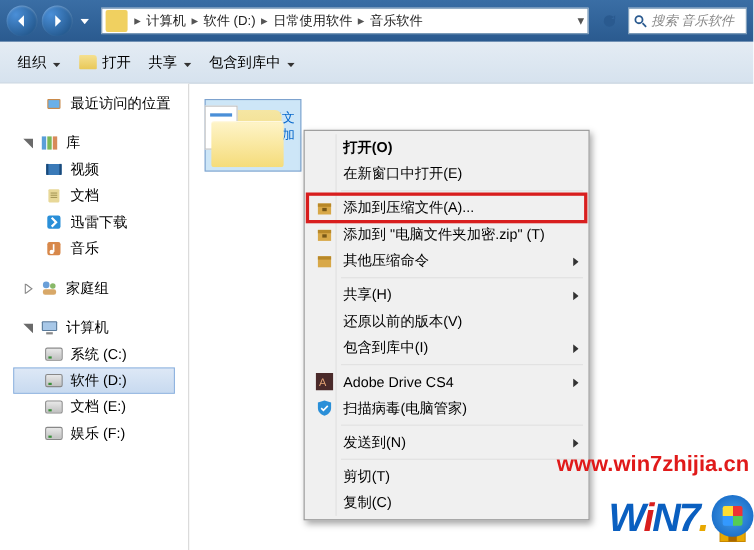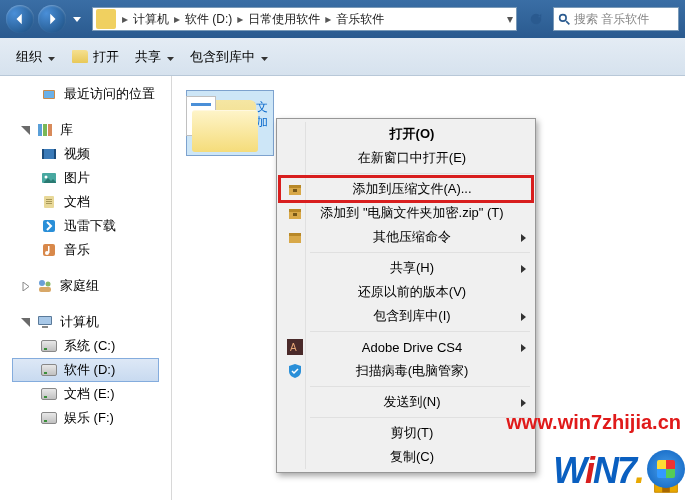--- a/index.html
+++ b/index.html
@@ -10,21 +10,21 @@
 .nav-btn { width: 28px; height: 28px; border-radius: 50%; background: radial-gradient(circle at 30% 30%, #4a8fd8, #1a4a7a); display: flex; align-items: center; justify-content: center; cursor: pointer; box-shadow: inset 0 1px 2px rgba(255,255,255,.3); }
 .nav-btn svg { width: 14px; height: 14px; fill: #fff; }
 .nav-drop { width: 14px; height: 28px; display: flex; align-items: center; justify-content: center; cursor: pointer; }
 .nav-drop svg { width: 8px; height: 5px; fill: #fff; }
 .addr-bar { flex: 1; height: 24px; background: #fff; border: 1px solid #7a9ab8; display: flex; align-items: center; margin: 0 4px; font-size: 12px; color: #222; }
 .addr-icon { width: 20px; height: 20px; margin: 0 3px; background: #f0d060; border-radius: 2px; }
 .crumb { padding: 0 2px; cursor: pointer; white-space: nowrap; }
 .crumb-sep { width: 12px; text-align: center; color: #555; cursor: pointer; }
 .refresh { width: 22px; height: 22px; display: flex; align-items: center; justify-content: center; margin-right: 2px; cursor: pointer; }
 .refresh svg { width: 14px; height: 14px; fill: #2a5a8f; }
-.search-box { width: 126px; height: 24px; background: #fff; border: 1px solid #7a9ab8; display: flex; align-items: center; padding: 0 4px; font-size: 12px; color: #888; }
+.search-box { width: 108px; height: 24px; background: #fff; border: 1px solid #7a9ab8; display: flex; align-items: center; padding: 0 4px; font-size: 12px; color: #888; font-style: italic; }
 .search-box svg { width: 13px; height: 13px; fill: #2a5a8f; margin-right: 3px; flex-shrink: 0; }
 
 
 .toolbar { height: 38px; background: linear-gradient(#e4ecf4, #d6e2ee); border-bottom: 1px solid #b8c8d8; display: flex; align-items: center; padding: 0 8px; font-size: 13px; }
 .tool-btn { padding: 4px 8px; display: flex; align-items: center; gap: 4px; cursor: pointer; border-radius: 2px; }
 .tool-drop { margin-left: 2px; }
 .tool-drop svg { width: 7px; height: 4px; fill: #333; }
 
 
 .main { display: flex; height: calc(500px - 38px - 34px); }
@@ -44,21 +44,21 @@
 .folder-item.sel { background: #cde6f7; border: 1px solid #7da2ce; padding: 3px; }
 .folder-big { width: 72px; height: 58px; position: relative; }
 .folder-back { position: absolute; top: 6px; left: 4px; width: 62px; height: 48px; background: linear-gradient(#f5e6a3, #f0d778); border-radius: 3px 6px 3px 3px; }
 .folder-front { position: absolute; bottom: 0; left: 2px; width: 66px; height: 42px; background: linear-gradient(#fef4c8, #f5dc7a); border-radius: 3px; border-top: 1px solid #fff8e0; }
 .folder-doc { position: absolute; top: 2px; right: 8px; width: 30px; height: 40px; background: #fff; border: 1px solid #c0c0c0; }
 .folder-doc::before { content: ""; position: absolute; top: 6px; left: 4px; right: 4px; height: 3px; background: #4a8fd8; }
 .folder-label { font-size: 12px; color: #0a6acc; text-align: center; line-height: 1.3; }
 
 
 .ctx { position: absolute; left: 276px; top: 118px; width: 260px; background: #f0f0f0; border: 1px solid #979797; box-shadow: 2px 3px 6px rgba(0,0,0,.35); font-size: 13px; padding: 3px; }
-.ctx-row { display: flex; align-items: center; height: 24px; padding: 0 20px 0 32px; position: relative; cursor: default; white-space: nowrap; justify-content: center; }
+.ctx-row { display: flex; align-items: center; height: 24px; padding: 0 20px 0 32px; position: relative; cursor: default; white-space: nowrap; }
 .ctx-row.hl { outline: 3px solid #d81e1e; outline-offset: -1px; }
 .ctx-sep { height: 1px; background: #e0e0e0; margin: 3px 2px 3px 30px; }
 .ctx-icon { position: absolute; left: 6px; width: 18px; height: 18px; display: flex; align-items: center; justify-content: center; }
 .ctx-sub { position: absolute; right: 6px; }
 .ctx-sub svg { width: 5px; height: 8px; fill: #333; }
 .ctx-bar { position: absolute; left: 28px; top: 3px; bottom: 3px; width: 1px; background: #e0e0e0; }
 
 
 .wm-url { position: absolute; right: 4px; bottom: 66px; color: #e01a1a; font-size: 20px; font-weight: bold; z-index: 100; font-family: Arial; }
 .wm-logo { position: absolute; right: 0; bottom: 8px; z-index: 99; font-family: Arial Black, Arial; font-size: 36px; font-weight: 900; font-style: italic; color: #0a5fc0; letter-spacing: -2px; }
@@ -181,30 +181,20 @@
             <rect x="1" y="3" width="14" height="10" rx="1" fill="#3a7ab8"></rect>
             <rect x="1" y="3" width="2" height="10" fill="#1a4a7a"></rect>
             <rect x="13" y="3" width="2" height="10" fill="#1a4a7a"></rect>
           </svg>
         </span>
       <span>视频</span>
     </div>
     <div class="side-item side-indent1">
       <span class="side-icon">
           <svg width="16" height="16" viewBox="0 0 16 16">
-            <rect x="1" y="3" width="14" height="10" rx="1" fill="#48a8a0"></rect>
-            <circle cx="5" cy="7" r="1.5" fill="#fff"></circle>
-            <path d="M3 12l4-4 3 3 2-2 3 3v1H3z" fill="#2a7a72"></path>
-          </svg>
-        </span>
-      <span>图片</span>
-    </div>
-    <div class="side-item side-indent1">
-      <span class="side-icon">
-          <svg width="16" height="16" viewBox="0 0 16 16">
             <rect x="3" y="2" width="10" height="12" rx="1" fill="#e8d898"></rect>
             <rect x="5" y="5" width="6" height="1" fill="#a89858"></rect>
             <rect x="5" y="7" width="6" height="1" fill="#a89858"></rect>
             <rect x="5" y="9" width="6" height="1" fill="#a89858"></rect>
           </svg>
         </span>
       <span>文档</span>
     </div>
     <div class="side-item side-indent1">
       <span class="side-icon">

